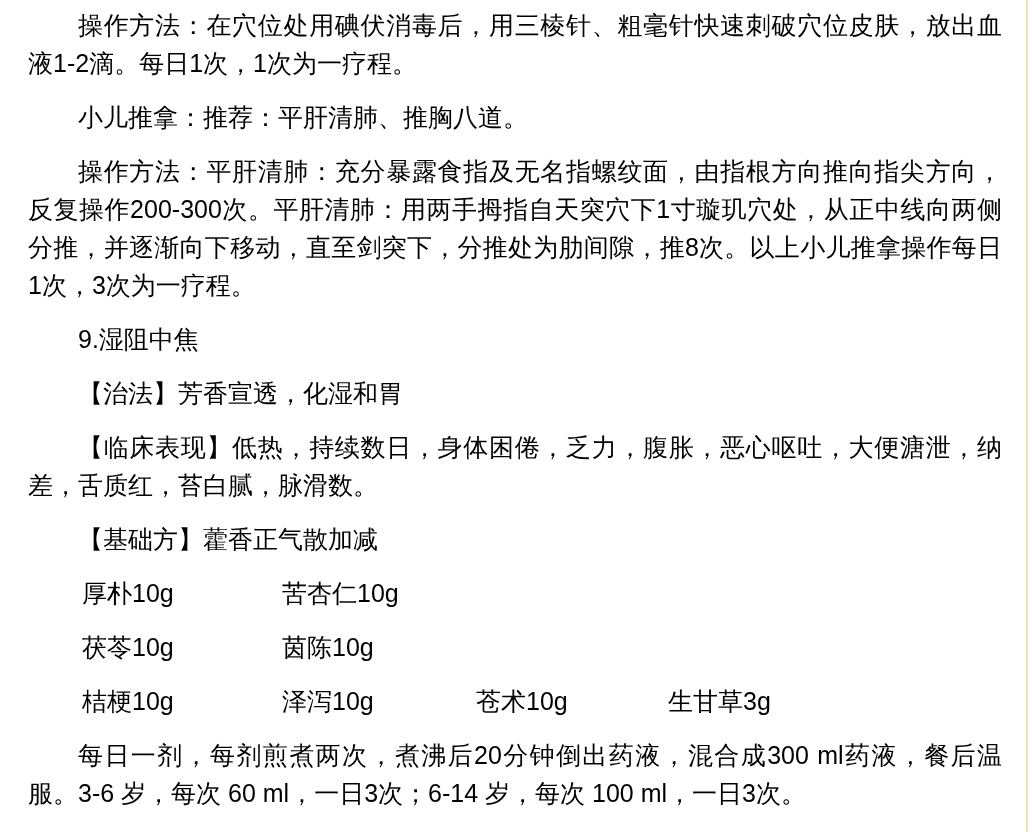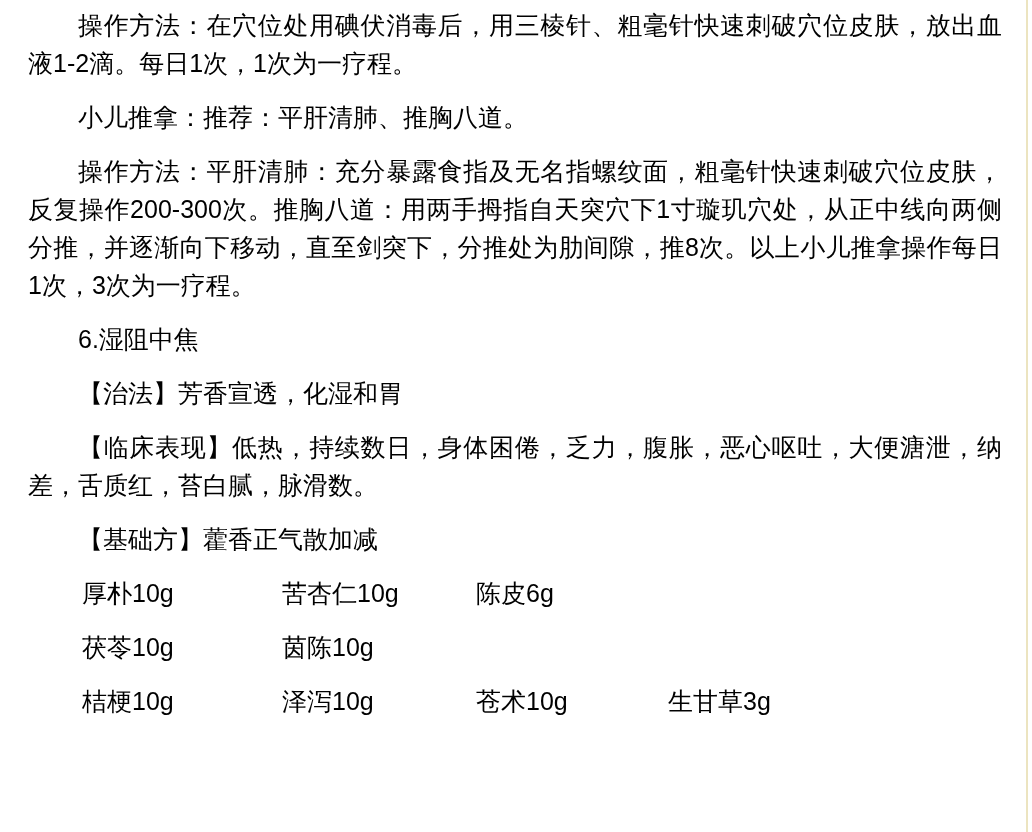--- a/index.html
+++ b/index.html
@@ -53,43 +53,43 @@
 
 <div class="page">
   <div class="page-edge-line"></div>
 
   <div class="content">
 
     <p class="para">操作方法：在穴位处用碘伏消毒后，用三棱针、粗毫针快速刺破穴位皮肤，放出血液1-2滴。每日1次，1次为一疗程。</p>
 
     <p class="para">小儿推拿：推荐：平肝清肺、推胸八道。</p>
 
-    <p class="para">操作方法：平肝清肺：充分暴露食指及无名指螺纹面，粗毫针快速刺破穴位皮肤，反复操作200-300次。推胸八道：用两手拇指自天突穴下1寸璇玑穴处，从正中线向两侧分推，并逐渐向下移动，直至剑突下，分推处为肋间隙，推8次。以上小儿推拿操作每日1次，3次为一疗程。</p>
+    <p class="para">操作方法：平肝清肺：充分暴露食指及无名指螺纹面，由指根方向推向指尖方向，反复操作200-300次。平肝清肺：用两手拇指自天突穴下1寸璇玑穴处，从正中线向两侧分推，并逐渐向下移动，直至剑突下，分推处为肋间隙，推8次。以上小儿推拿操作每日1次，3次为一疗程。</p>
 
-    <p class="para heading">6.湿阻中焦</p>
+    <p class="para heading">9.湿阻中焦</p>
 
     <p class="para">【治法】芳香宣透，化湿和胃</p>
 
     <p class="para">【临床表现】低热，持续数日，身体困倦，乏力，腹胀，恶心呕吐，大便溏泄，纳差，舌质红，苔白腻，脉滑数。</p>
 
     <p class="para">【基础方】藿香正气散加减</p>
 
     <div class="formula-row">
       <span class="formula-cell">厚朴10g</span>
       <span class="formula-cell">苦杏仁10g</span>
-      <span class="formula-cell">陈皮6g</span>
     </div>
 
     <div class="formula-row">
       <span class="formula-cell">茯苓10g</span>
       <span class="formula-cell">茵陈10g</span>
     </div>
 
     <div class="formula-row">
       <span class="formula-cell">桔梗10g</span>
       <span class="formula-cell">泽泻10g</span>
       <span class="formula-cell">苍术10g</span>
       <span class="formula-cell">生甘草3g</span>
     </div>
 
+    <p class="para">每日一剂，每剂煎煮两次，煮沸后20分钟倒出药液，混合成300 ml药液，餐后温服。3-6 岁，每次 60 ml，一日3次；6-14 岁，每次 100 ml，一日3次。</p>
 
   </div>
 </div>
 
 </body></html>

